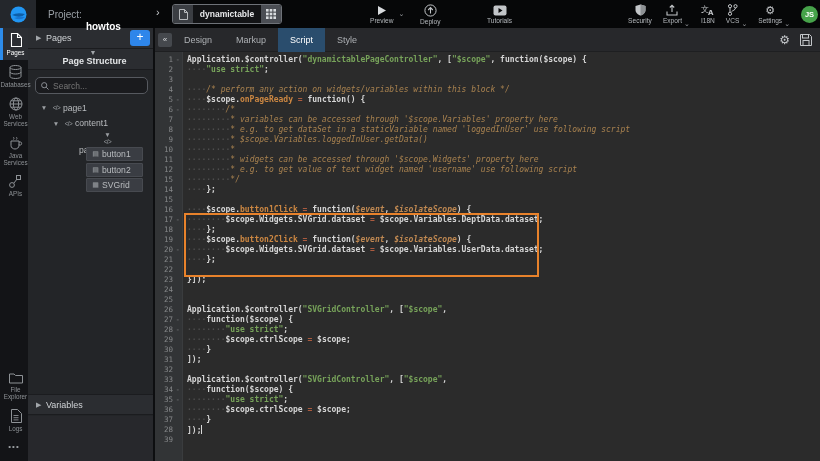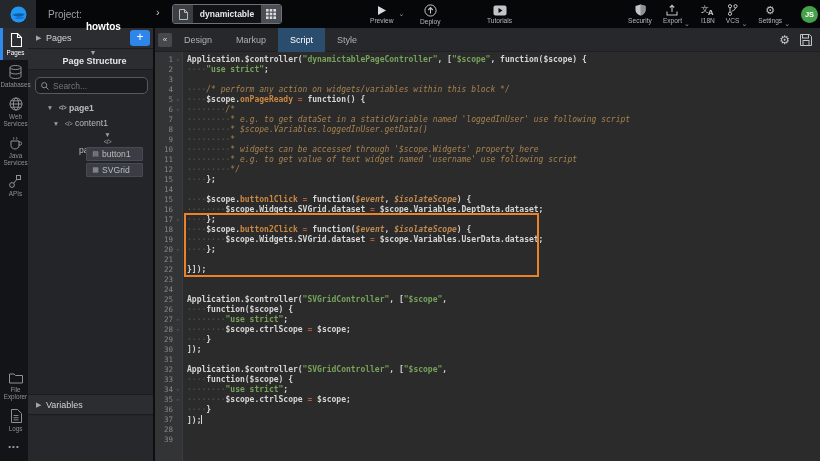--- a/index.html
+++ b/index.html
@@ -291,40 +291,47 @@
       <span>Page Structure</span>
     </div>
     <div id="search-wrap">
       <svg width="8" height="8" viewBox="0 0 8 8">
         <circle cx="3.2" cy="3.2" r="2.6" fill="none" stroke="#8a8e94" stroke-width="1"></circle>
         <path d="M5.2 5.2 L7.5 7.5" stroke="#8a8e94" stroke-width="1"></path>
       </svg>
       <input placeholder="Search..." style="">
     </div>
     <div id="tree">
-        <div class="tree-row" style="padding-left: 16px; font-weight: bold;">
+        <div class="tree-row" style="padding-left: 10px;">
           <span class="tree-arrow">▼</span>
           <span class="tree-icon markup">&lt;/&gt;</span>
           <span class="tree-label">page1</span>
         </div>
         <div class="tree-row" style="padding-left: 22px;">
           <span class="tree-arrow">▼</span>
           <span class="tree-icon markup">&lt;/&gt;</span>
           <span class="tree-label">content1</span>
         </div>
         <div class="tree-row" style="padding-left: 34px; flex-direction: column;">
           <span class="tree-arrow">▼</span>
           <span class="tree-icon markup">&lt;/&gt;</span>
           <span class="tree-label">page_content1</span>
         </div>
         <div class="tree-row" style="padding-left: 46px;">
           <span class="tree-arrow"></span>
           <span class="tree-box">
             <span class="tree-icon button">▤</span>
             <span class="tree-label">button1</span>
+          </span>
+        </div>
+        <div class="tree-row" style="padding-left: 46px;">
+          <span class="tree-arrow"></span>
+          <span class="tree-box">
+            <span class="tree-icon button">▤</span>
+            <span class="tree-label">button2</span>
           </span>
         </div>
         <div class="tree-row" style="padding-left: 46px;">
           <span class="tree-arrow"></span>
           <span class="tree-box">
             <span class="tree-icon grid">▦</span>
             <span class="tree-label">SVGrid</span>
           </span>
         </div>
       </div>
@@ -394,20 +401,21 @@
           <div class="gut-line">28</div>
           <div class="gut-line">39</div>
         </div>
       <div id="code">
           <div class="code-line"><span class="cd">Application.$controller(</span><span class="cs">"dynamictablePageController"</span><span class="cd">, [</span><span class="cs">"$scope"</span><span class="cd">, function($scope) {</span></div>
           <div class="code-line"><span class="cw">····</span><span class="cs">"use strict"</span><span class="cd">;</span></div>
           <div class="code-line"></div>
           <div class="code-line"><span class="cw">····</span><span class="cc">/* perform any action on widgets/variables within this block */</span></div>
           <div class="code-line"><span class="cw">····</span><span class="cd">$scope.</span><span class="co">onPageReady</span><span class="cd"> </span><span class="ce">=</span><span class="cd"> function() {</span></div>
           <div class="code-line"><span class="cw">········</span><span class="cc">/*</span></div>
+          <div class="code-line"><span class="cw">·········</span><span class="cc">* variables can be accessed through '$scope.Variables' property here</span></div>
           <div class="code-line"><span class="cw">·········</span><span class="cc">* e.g. to get dataSet in a staticVariable named 'loggedInUser' use following script</span></div>
           <div class="code-line"><span class="cw">·········</span><span class="cc">* $scope.Variables.loggedInUser.getData()</span></div>
           <div class="code-line"><span class="cw">·········</span><span class="cc">*</span></div>
           <div class="code-line"><span class="cw">·········</span><span class="cc">* widgets can be accessed through '$scope.Widgets' property here</span></div>
           <div class="code-line"><span class="cw">·········</span><span class="cc">* e.g. to get value of text widget named 'username' use following script</span></div>
           <div class="code-line"><span class="cw">·········</span><span class="cc">*/</span></div>
           <div class="code-line"><span class="cw">····</span><span class="cd">};</span></div>
           <div class="code-line"></div>
           <div class="code-line"><span class="cw">····</span><span class="cd">$scope.</span><span class="co">button1Click</span><span class="cd"> </span><span class="ce">=</span><span class="cd"> function(</span><span class="cp">$event</span><span class="cd">, </span><span class="cp">$isolateScope</span><span class="cd">) {</span></div>
           <div class="code-line"><span class="cw">········</span><span class="cd">$scope.Widgets.SVGrid.dataset </span><span class="ce">=</span><span class="cd"> $scope.Variables.DeptData.dataset;</span></div>

